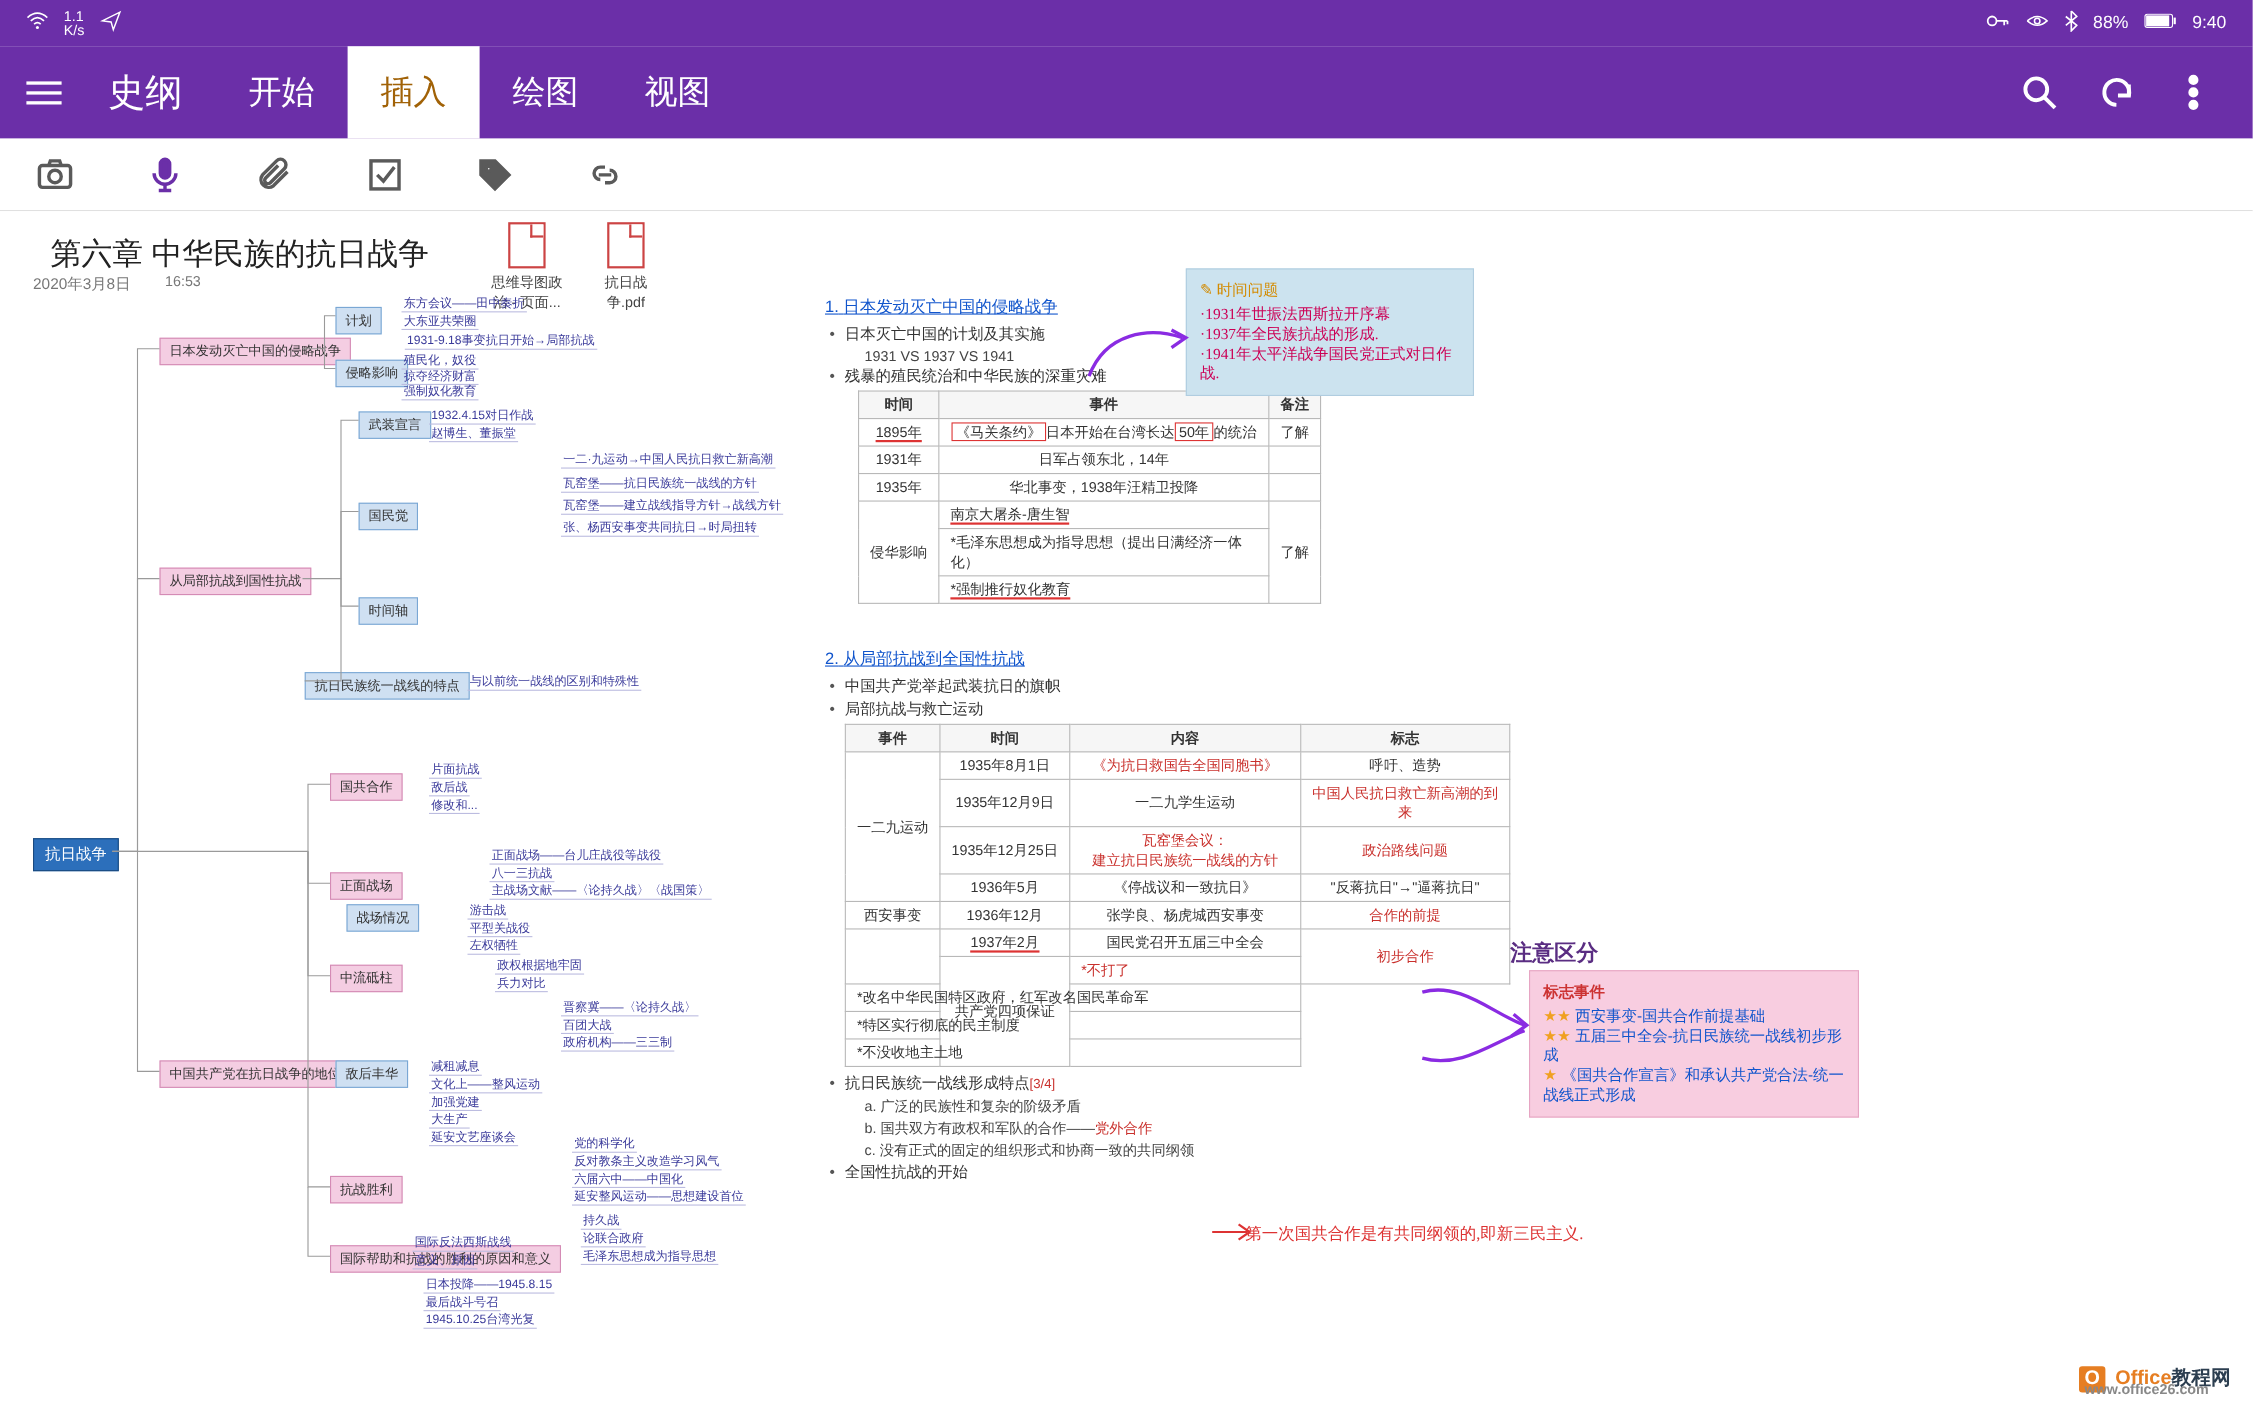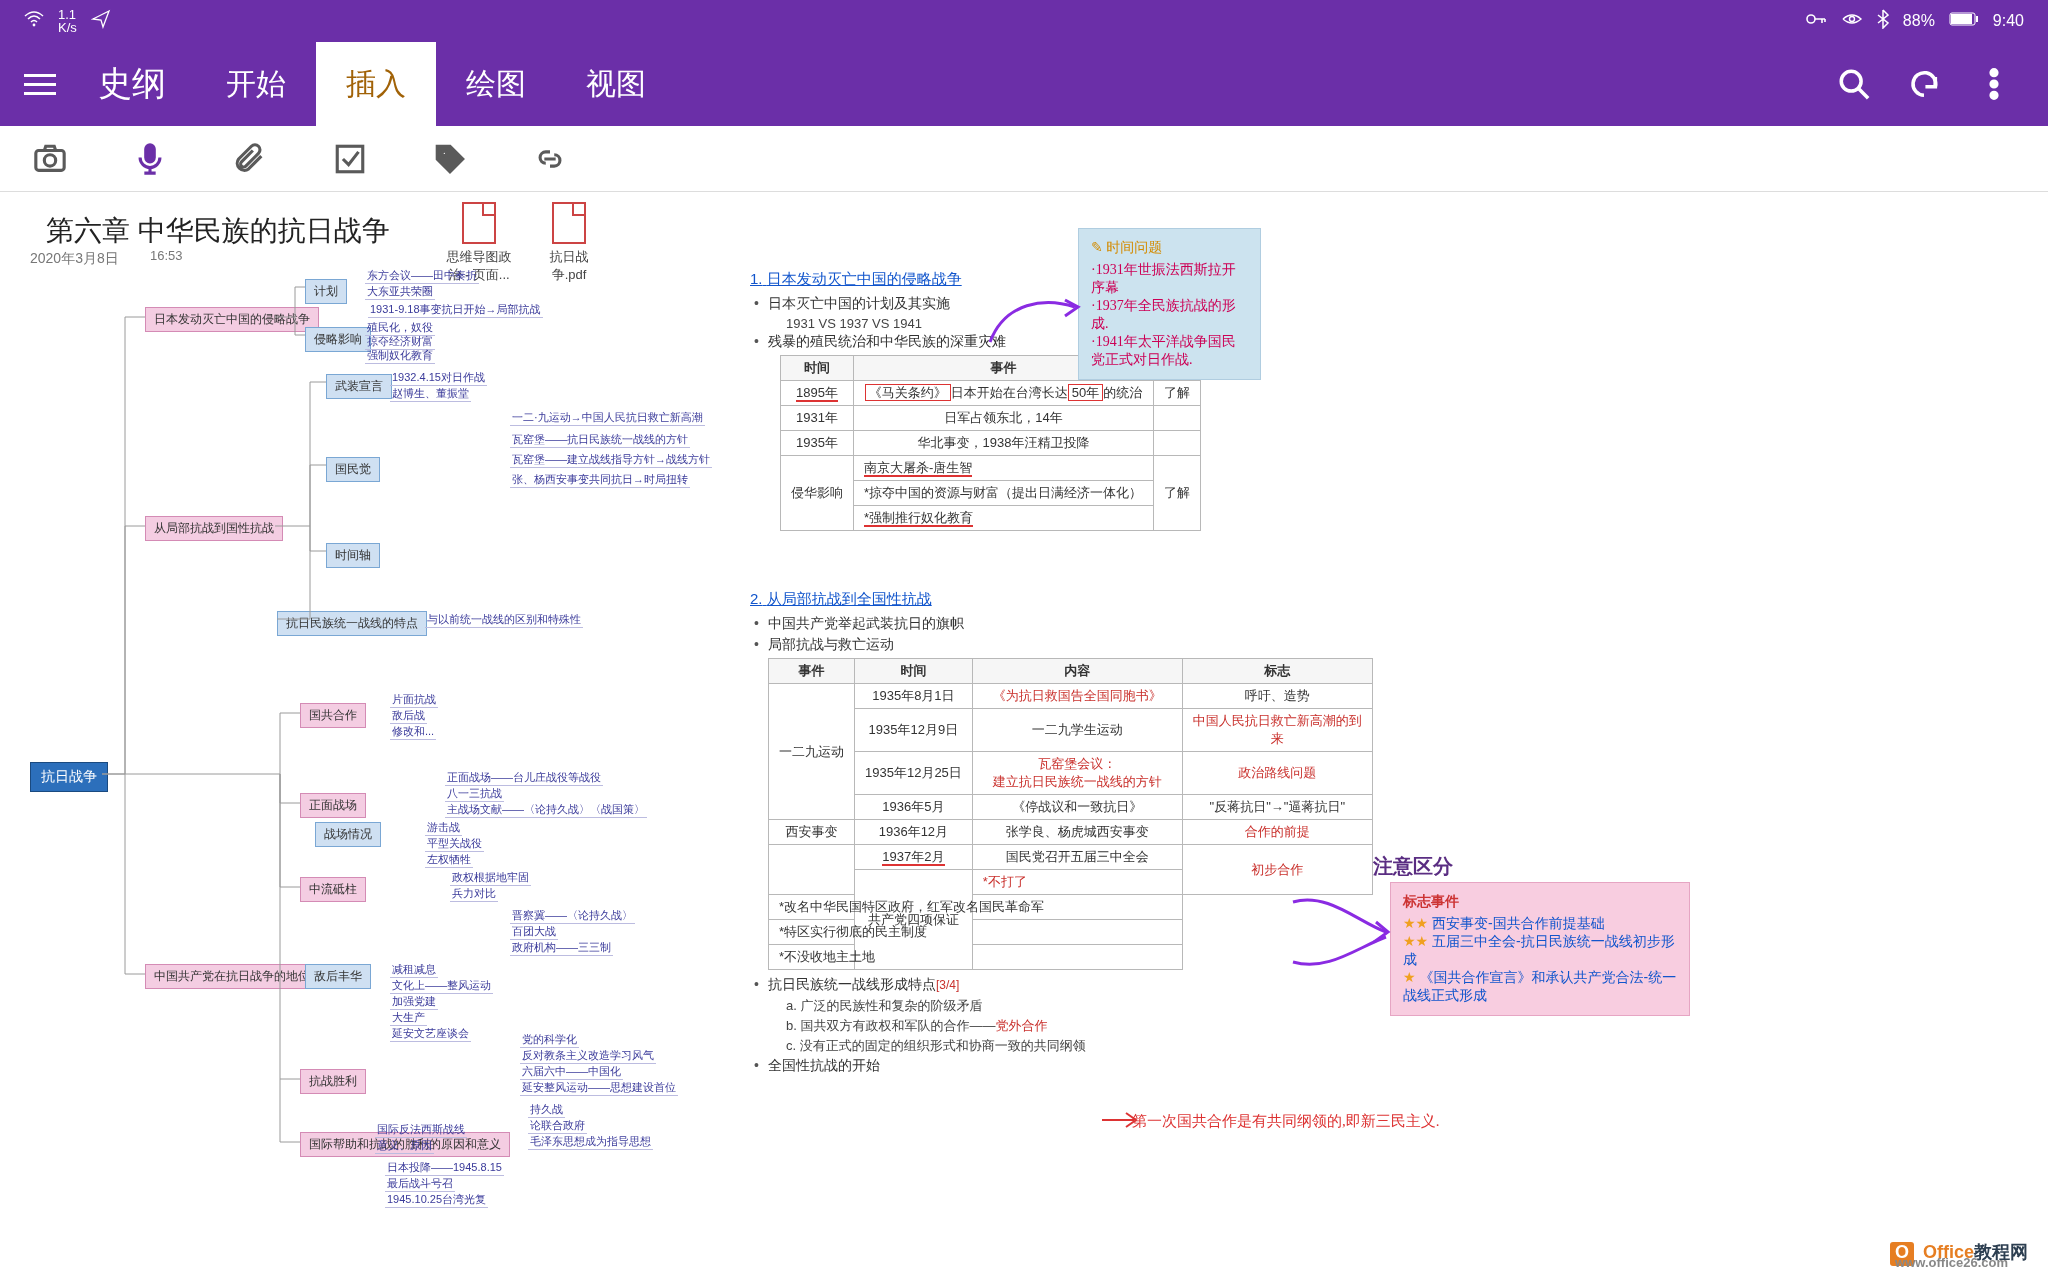--- a/index.html
+++ b/index.html
@@ -306,30 +306,30 @@
             <td>1935年</td>
             <td>华北事变，1938年汪精卫投降</td>
             <td></td>
           </tr>
       <tr>
             <td rowspan="3">侵华影响</td>
             <td style="text-align:left"><span class="underline-red">南京大屠杀-唐生智</span></td>
             <td rowspan="3">了解</td>
           </tr>
       <tr>
-            <td style="text-align:left">*掠夺中国的资源与财富（提出日满经济一体化）</td>
+            <td style="text-align:left">*毛泽东思想成为指导思想（提出日满经济一体化）</td>
           </tr>
       <tr>
             <td style="text-align:left"><span class="underline-red">*强制推行奴化教育</span></td>
           </tr>
     </tbody>
       </table>
   </div>
 
-  <div class="ann-blue" style="left:1078px; top:36px; width:183px">
+  <div class="ann-blue" style="left:1078px; top:52px; width:262px">
     <span class="title">✎ <span>时间问题</span></span>
     <div>·1931年世振法西斯拉开序幕</div>
     <div>·1937年全民族抗战的形成.</div>
     <div>·1941年太平洋战争国民党正式对日作战.</div>
   </div>
   <div class="hand-arrow" style="left:985px; top:100px">
     <svg width="100" height="60">
         <path d="M5 50 C 20 10, 60 5, 90 15" stroke="#8a2be2" stroke-width="3" fill="none"></path>
         <path d="M80 8 L93 15 L80 24" stroke="#8a2be2" stroke-width="3" fill="none"></path>
       </svg>

